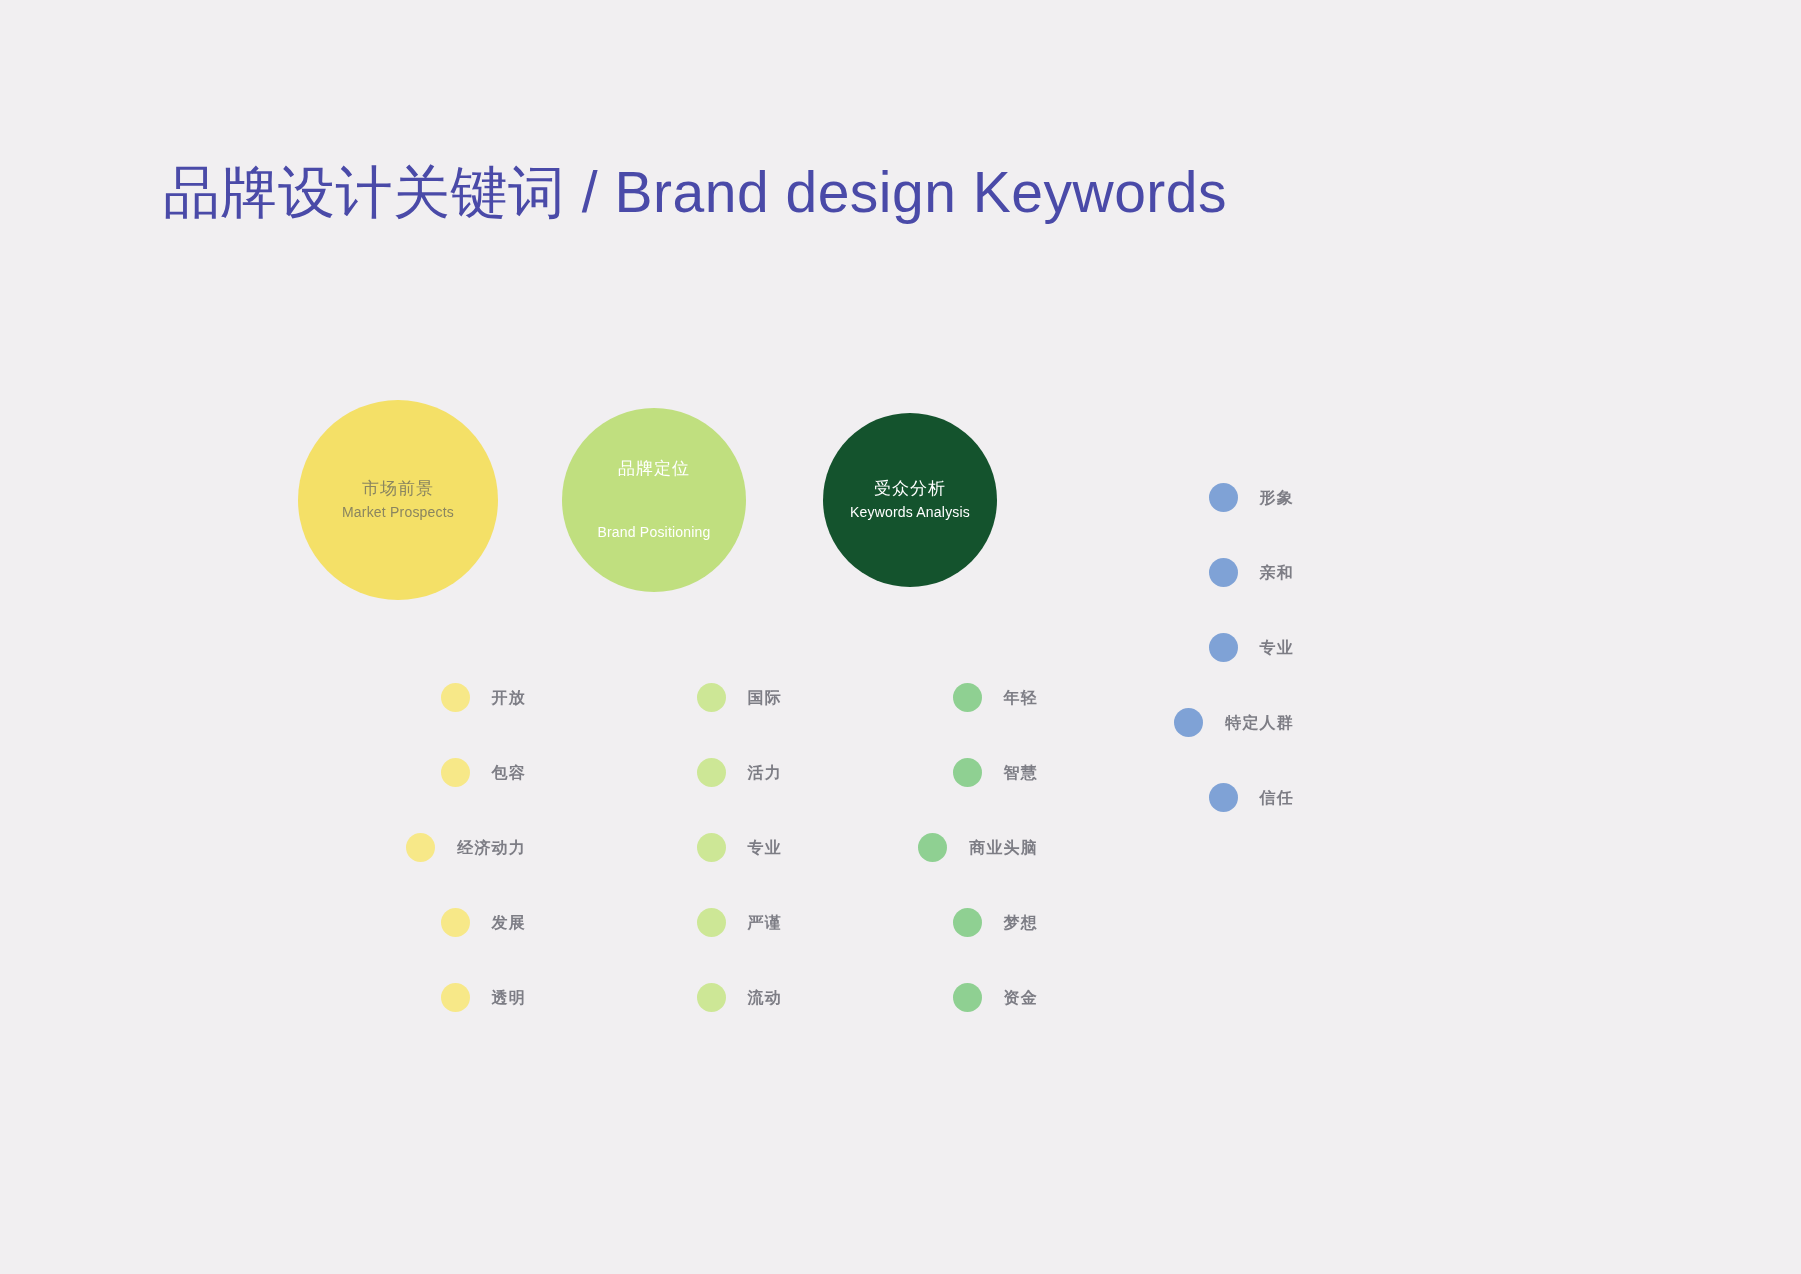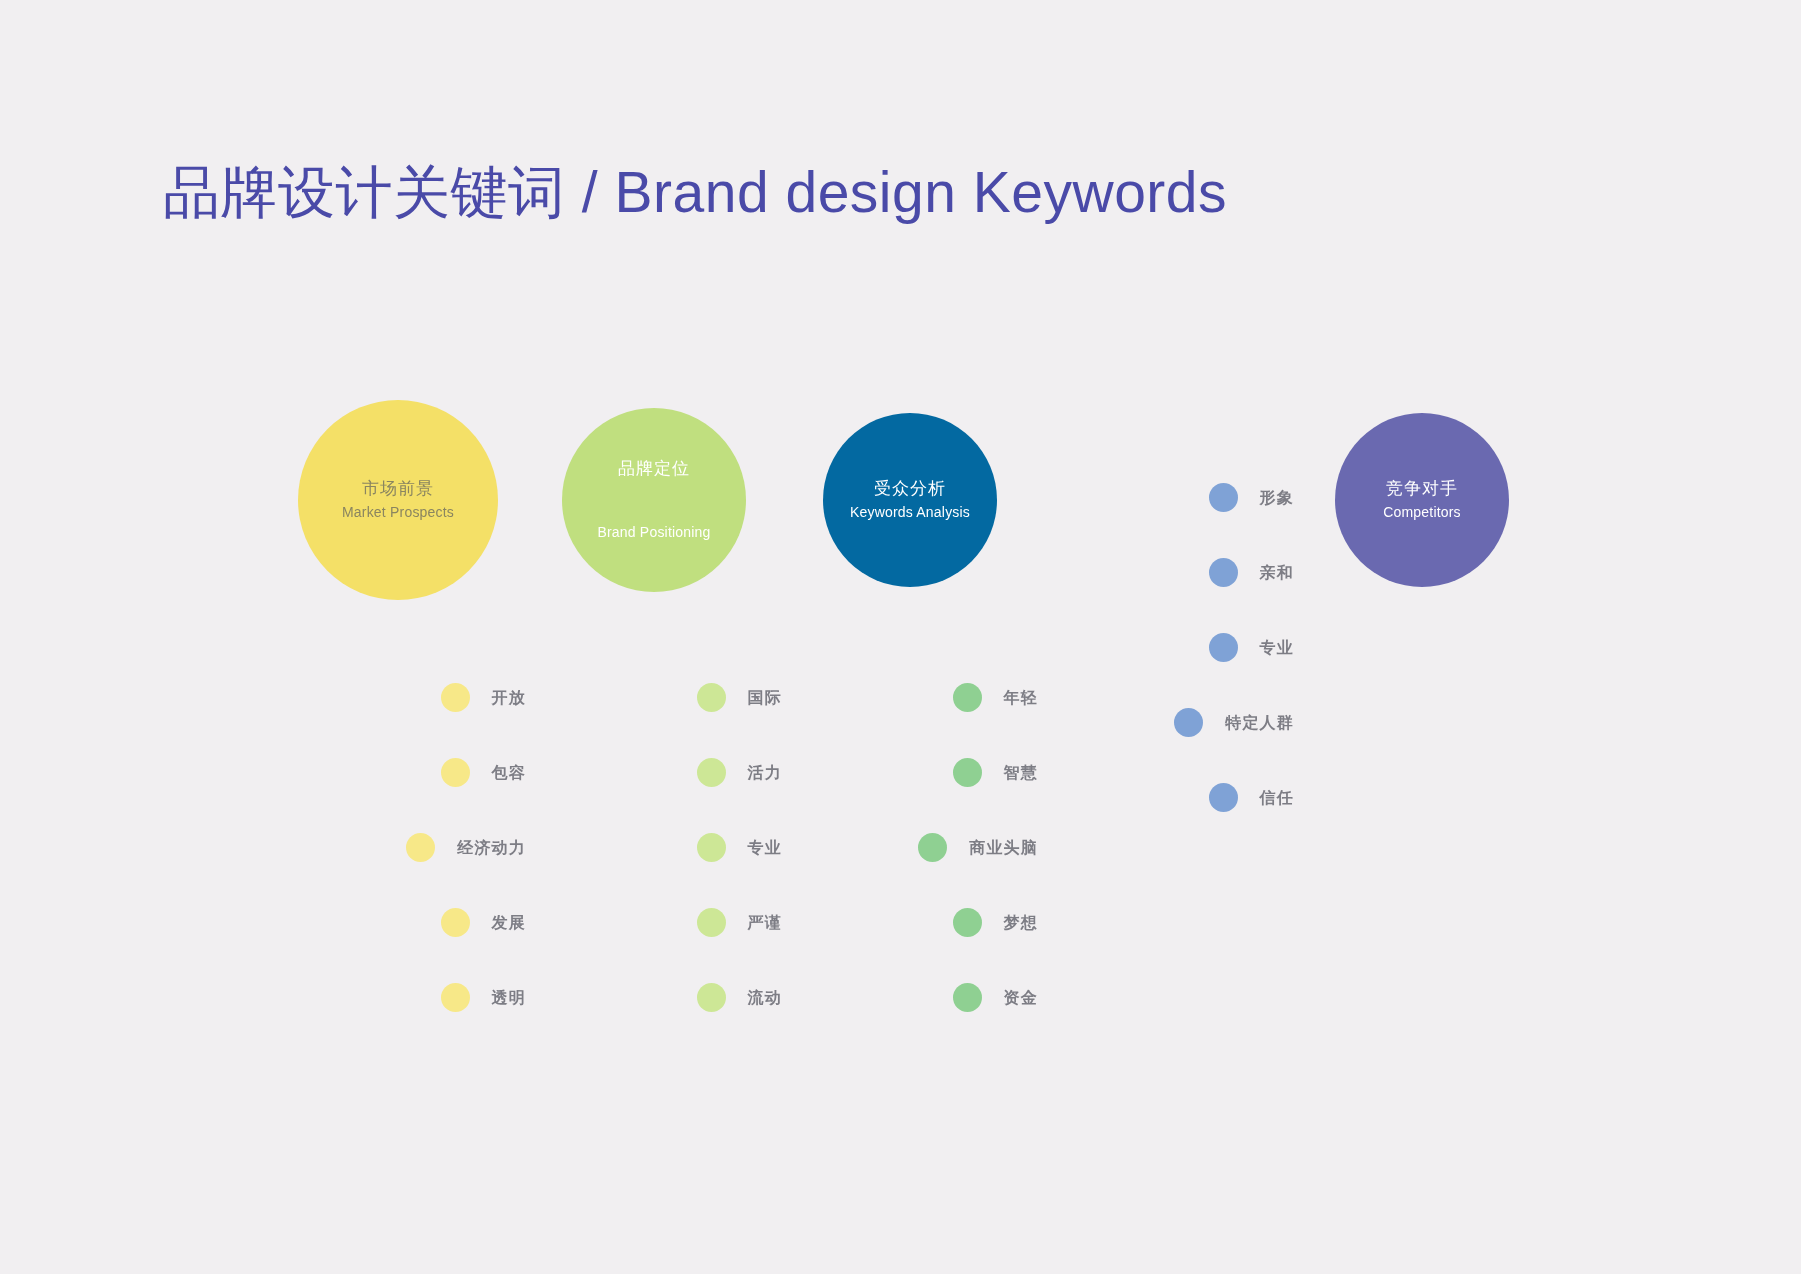--- a/index.html
+++ b/index.html
@@ -176,21 +176,21 @@
             <span class="keyword-label">严谨</span>
           </div>
           <div class="keyword-item">
             <span class="keyword-dot" style="background: rgb(205, 231, 150);"></span>
             <span class="keyword-label">流动</span>
           </div>
         </div>
       </div>
       <div class="column">
         <div class="bubble-wrap">
-          <div class="bubble" style="width: 174px; height: 174px; background: #0369a1; color: rgb(255, 255, 255);">
+          <div class="bubble" style="width: 174px; height: 174px; background: #14532d; color: rgb(255, 255, 255);">
             <div class="bubble-cn">受众分析</div>
             <div class="bubble-en">Keywords Analysis</div>
           </div>
         </div>
         <div class="keyword-list">
           <div class="keyword-item">
             <span class="keyword-dot" style="background: rgb(143, 208, 146);"></span>
             <span class="keyword-label">年轻</span>
           </div>
           <div class="keyword-item">
@@ -229,22 +229,16 @@
             <span class="keyword-dot" style="background: rgb(127, 162, 214);"></span>
             <span class="keyword-label">特定人群</span>
           </div>
           <div class="keyword-item">
             <span class="keyword-dot" style="background: rgb(127, 162, 214);"></span>
             <span class="keyword-label">信任</span>
           </div>
         </div>
       </div>
       <div class="column">
-        <div class="bubble-wrap">
-          <div class="bubble" style="width: 174px; height: 174px; background: rgb(106, 105, 176); color: rgb(255, 255, 255);">
-            <div class="bubble-cn">竞争对手</div>
-            <div class="bubble-en">Competitors</div>
-          </div>
-        </div>
       </div>
     </div>
 
 </div>
 
 </body></html>

